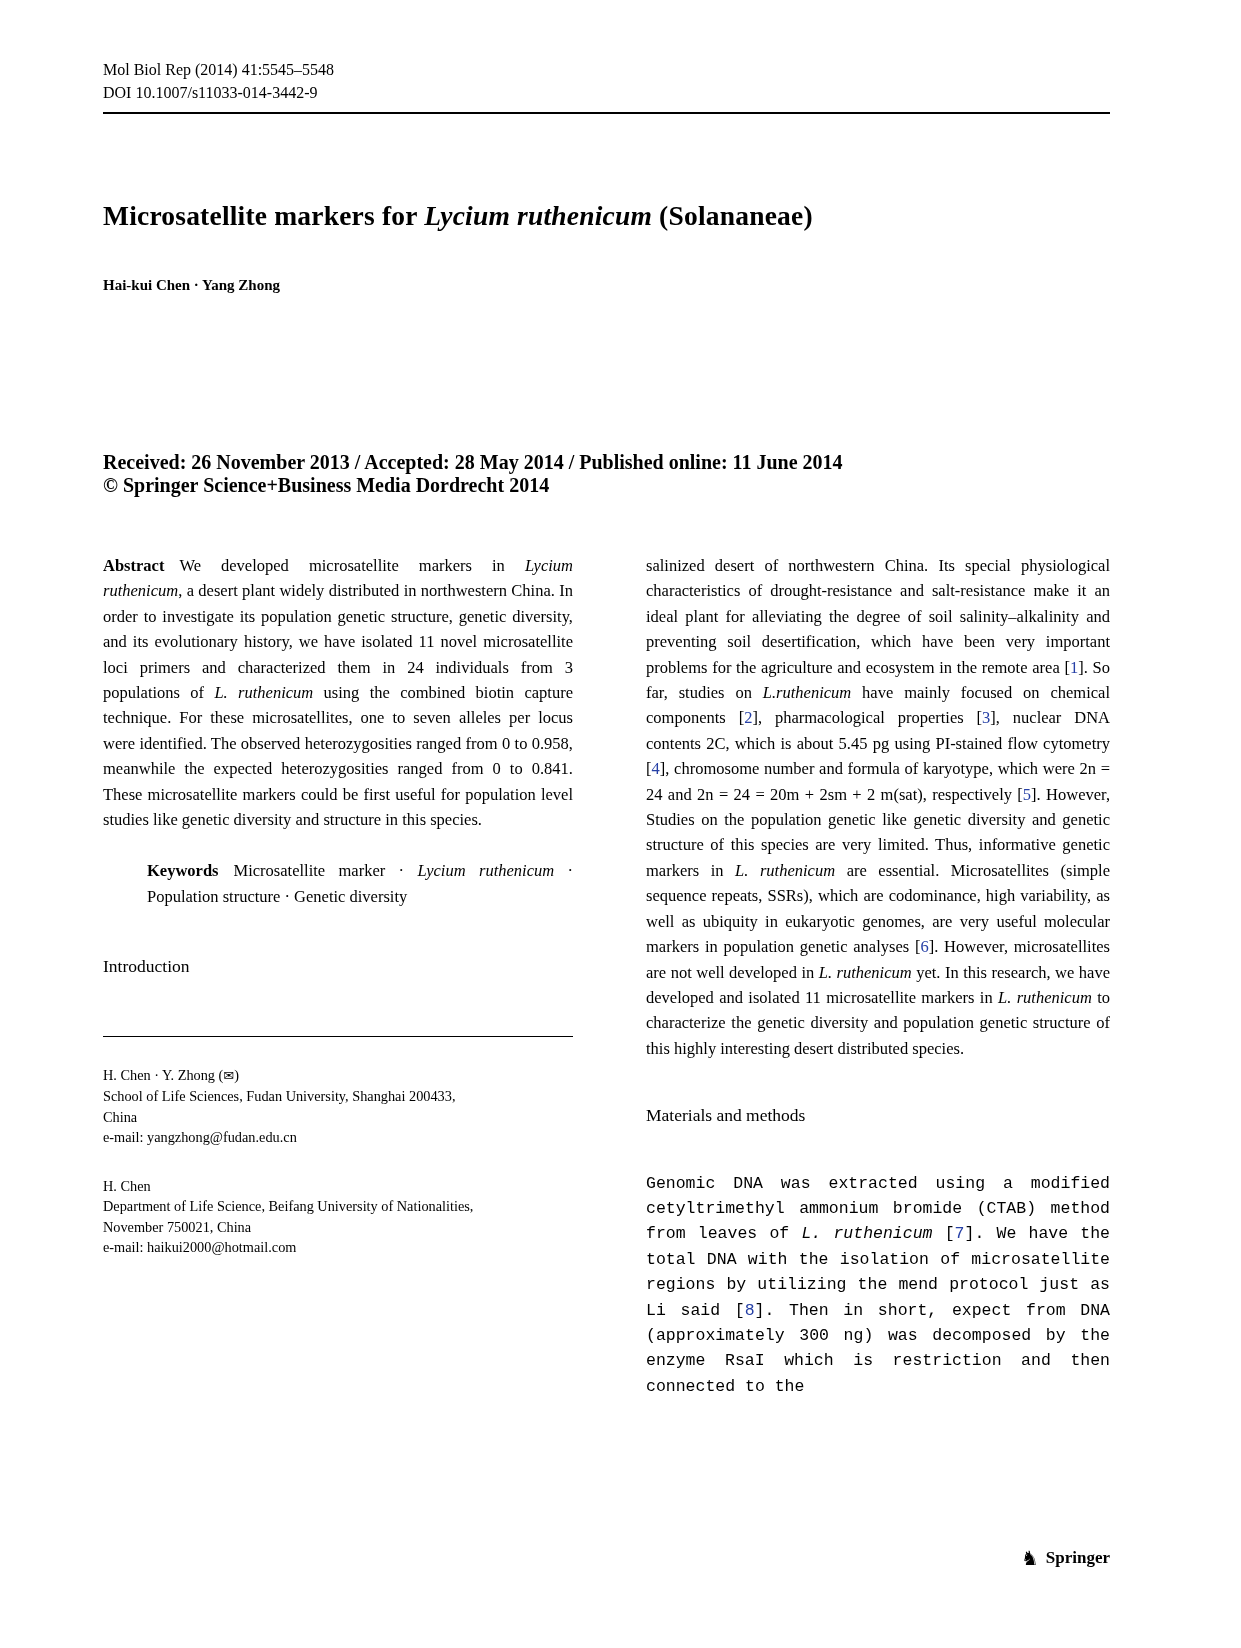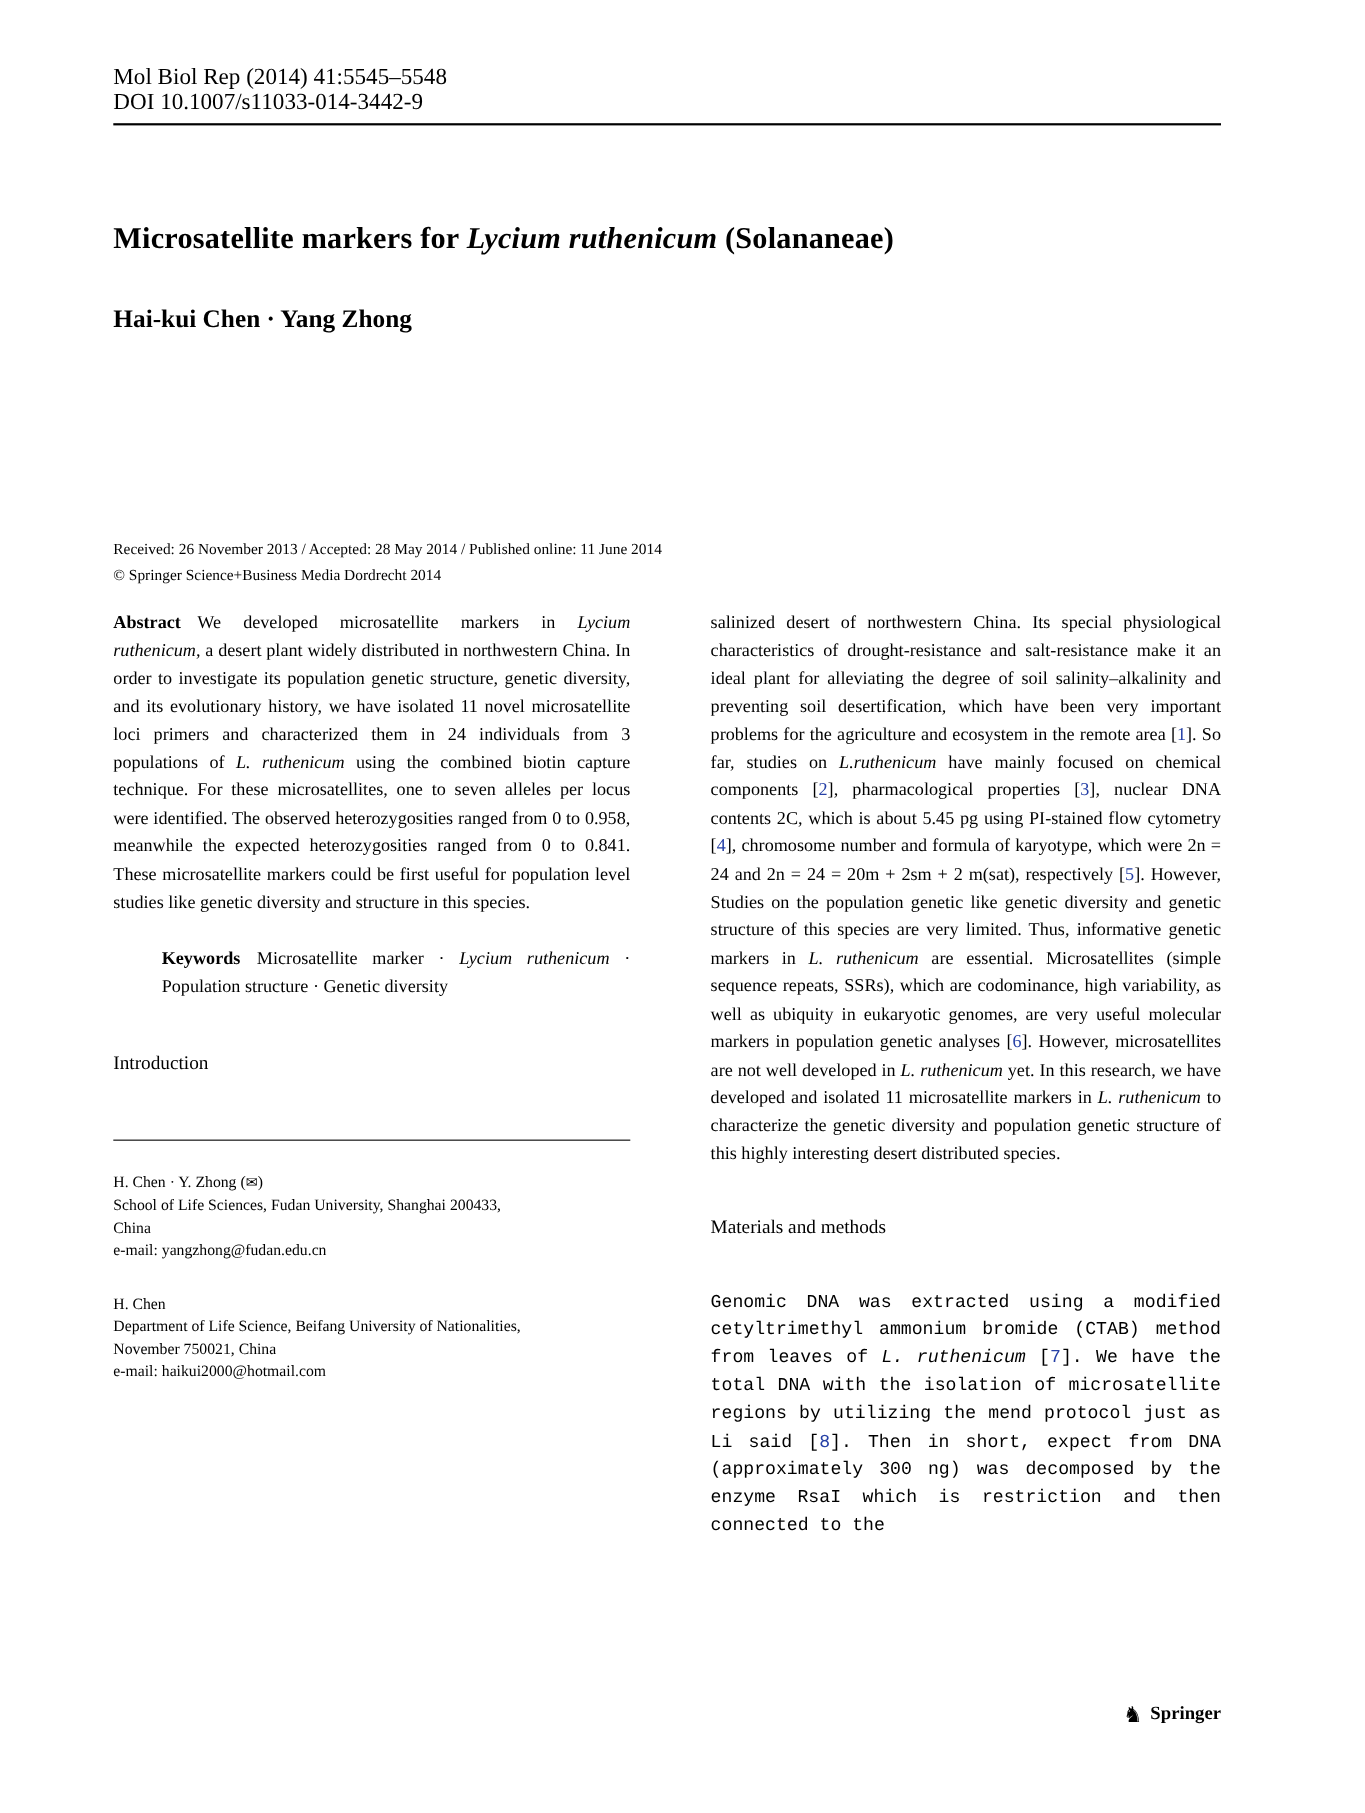--- a/index.html
+++ b/index.html
@@ -8,27 +8,27 @@
     width: 1241px; height: 1648px;
     position: relative;
     overflow: hidden;
     font-family: "Liberation Serif", "DejaVu Serif", serif;
     color: #000;
     -webkit-font-smoothing: antialiased;
   }
   .abs { position: absolute; }
 
   .header { left: 103px; top: 58px; width: 1007px; }
-  .hline { font-size: 21px; line-height: 23px; }
+  .hline { font-size: 16px; line-height: 23px; }
   .header-rule { left: 103px; top: 112px; width: 1007px; border-top: 2.5px solid #000; }
 
   .title { left: 103px; top: 200px; width: 1007px; font-size: 27.5px; font-weight: bold; letter-spacing: 0.2px; }
-  .authors { left: 103px; top: 277px; width: 1007px; font-size: 23px; font-weight: bold; }
+  .authors { left: 103px; top: 277px; width: 1007px; font-size: 15px; font-weight: bold; }
 
-  .dates { left: 103px; top: 490px; width: 1007px; font-size: 14px; line-height: 22.5px; }
+  .dates { left: 103px; top: 451px; width: 1007px; font-size: 20px; line-height: 22.5px; font-weight: bold; }
 
   .columns { left: 103px; top: 553px; width: 1007px; display: flex; gap: 73px; align-items: flex-start; }
   .col { font-size: 16.5px; line-height: 25.4px; text-align: justify; }
   .col-left { width: 470px; flex: none; }
   .col-right { flex: 1; min-width: 0; }
 
   .lbl { font-weight: bold; padding-right: 15px; }
   .keywords { margin-top: 26px; margin-left: 44px; }
   .sec { font-size: 17.5px; font-weight: normal; margin-top: 45px; text-align: left; }
   .intro-para { margin-top: 25px; }

